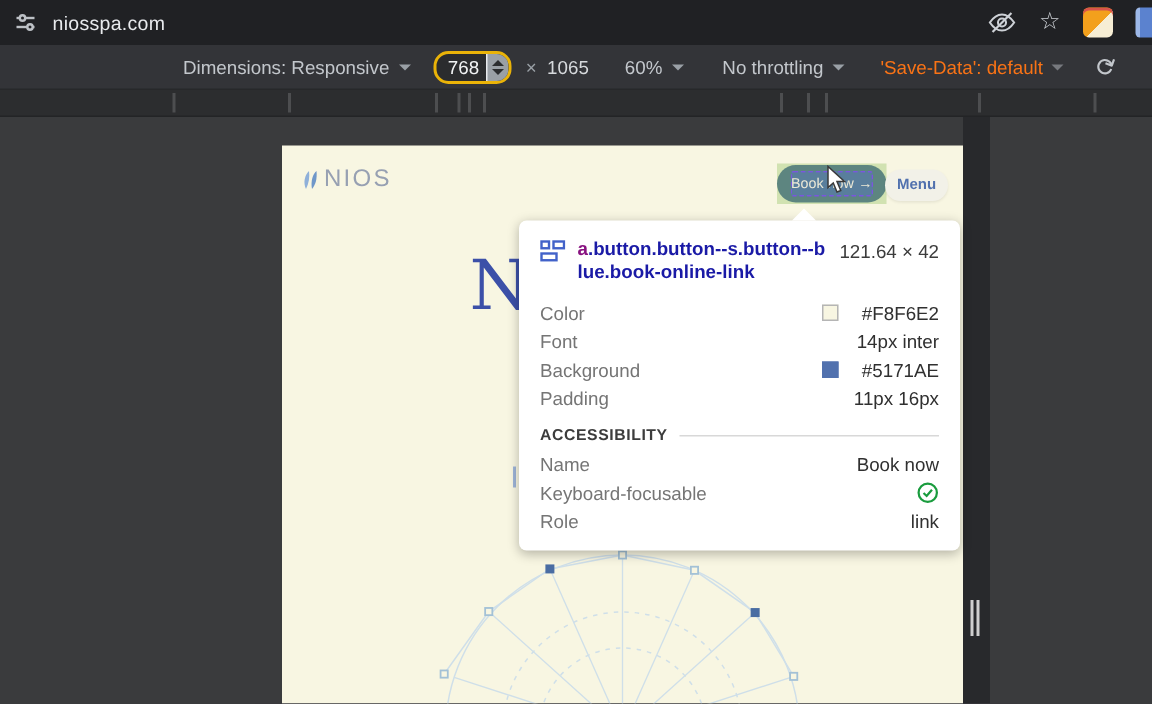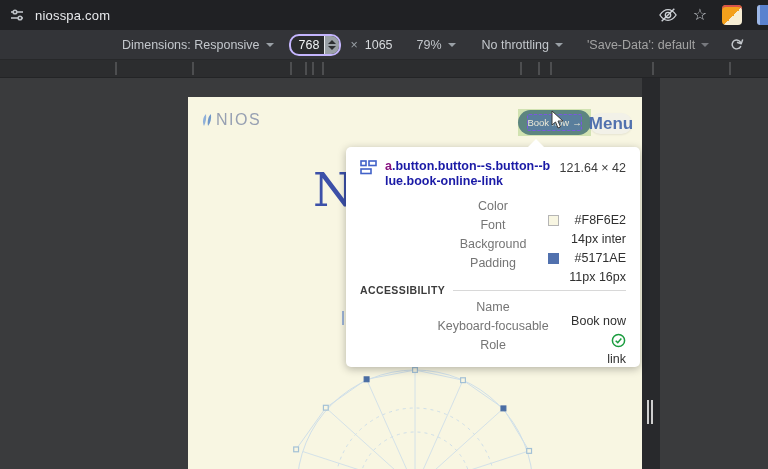--- a/index.html
+++ b/index.html
@@ -20,33 +20,33 @@
   .ext-blue { width:12px; height:20px; border-radius:3px 0 0 3px;
     background:linear-gradient(90deg,#9db8e8 0 3px, #5b82cf 3px 100%); margin-right:-3px; }
 
   
   .toolbar { position:absolute; left:0; top:30px; width:768px; height:30px;
     background:#333438; display:flex; align-items:center; color:#c3c7cc;
     font-size:12.5px; border-bottom:1px solid #27282a; }
   .caret-down { display:inline-block; width:0; height:0; border-left:4px solid transparent;
     border-right:4px solid transparent; border-top:4px solid #9aa0a6; margin-left:6px; }
   .dims-group { margin-left:122px; display:flex; align-items:center; cursor:default; }
-  .width-box { margin-left:15px; height:22px; border:2px solid #c4b5fd; border-radius:10px;
+  .width-box { margin-left:15px; height:22px; border:2px solid #eab308; border-radius:10px;
     display:flex; align-items:center; overflow:hidden; background:#2b2c2e; }
   .width-box .wval { color:#f1f3f4; font-size:12.5px; padding:0 5px 0 8px; }
   .spinner { width:15px; height:100%; background:#9aa0a6; border-left:1px solid #e8eaed;
     display:flex; flex-direction:column; align-items:center; justify-content:center; gap:2px; }
   .spin-up { width:0;height:0;border-left:4px solid transparent;border-right:4px solid transparent;border-bottom:4px solid #2c2e30; }
   .spin-dn { width:0;height:0;border-left:4px solid transparent;border-right:4px solid transparent;border-top:4px solid #2c2e30; }
   .mul { margin-left:9px; color:#9aa0a6; }
   .hval { margin-left:7px; color:#d6d9dc; }
   .tb-item { display:flex; align-items:center; cursor:default; }
   .zoom-group { margin-left:24px; }
   .throttle-group { margin-left:26px; }
-  .savedata-group { margin-left:24px; color:#a3a3a3; }
+  .savedata-group { margin-left:24px; color:#f97316; }
   .savedata-group .caret-down { border-top-color:#77797e; }
   .rotate-wrap { margin-left:22px; color:#c3c7cc; font-size:17px; transform:rotate(-25deg); }
 
   
   .mediabar { position:absolute; left:0; top:60px; width:768px; height:18px;
     background:#2c2d2f; border-bottom:1px solid #232426; }
   .tick { position:absolute; top:2px; bottom:2px; width:2px; background:#4d4e50; }
 
   
   .canvas { position:absolute; left:0; top:78px; width:768px; height:391px; background:#3a3b3d; }
@@ -62,41 +62,41 @@
   .btn-booknow { position:absolute; left:330px; top:12px; width:73px; height:27px; }
   .bn-pill { position:absolute; inset:1px 0; background:#5d8580; border-radius:13px; }
   .bn-greenbox { position:absolute; inset:0; background:rgba(170,206,128,0.5); }
   .bn-content { position:absolute; top:5px; bottom:5px; left:9px; right:9px;
     background:rgba(88,124,166,0.75); border:1px dashed #7a55e0; border-radius:2px;
     display:flex; align-items:center; justify-content:center; gap:3px;
     color:#ece9d6; font-size:9.5px; white-space:nowrap; }
   .btn-menu { position:absolute; left:402px; top:16px; width:42px; height:21px;
     background:#f2f1e8; border-radius:11px; box-shadow:0 1px 2px rgba(0,0,0,.08);
     display:flex; align-items:center; justify-content:center;
-    color:#5171AE; font-size:17px; font-weight:bold; }
+    color:#5171AE; font-size:10px; font-weight:bold; }
   .big-n { position:absolute; left:125px; top:70px; font-family:"DejaVu Serif", serif;
     font-size:46px; line-height:1; color:#3c50a8; }
   .text-fragment { position:absolute; left:154px; top:214px; width:2px; height:14px;
     background:#9db3d6; }
   .radar { position:absolute; left:0; top:264px; width:454px; height:108px; }
 
   
   .tooltip { position:absolute; left:158px; top:50px; width:294px;
     background:#ffffff; border-radius:5px; box-shadow:0 2px 8px rgba(0,0,0,.28);
     padding:12px 14px 10px 14px; z-index:5; font-size:12.5px; color:#303030; }
   .tt-caret { position:absolute; left:340px; top:42px; width:0; height:0; z-index:6;
     border-left:8px solid transparent; border-right:8px solid transparent;
     border-bottom:8px solid #ffffff; }
   .tt-head { display:flex; gap:8px; }
   .tt-selector { width:196px; font-weight:bold; line-height:15px; word-break:break-all; }
   .tt-tag { color:#881280; }
   .tt-classes { color:#1a1aa6; }
   .tt-dims { margin-left:auto; color:#3c3c3c; white-space:nowrap; padding-top:2px; }
   .tt-rows { margin-top:10px; }
-  .tt-row { display:flex; align-items:center; height:19px;flex-direction:column; }
+  .tt-row { display:flex; align-items:center; height:19px; }
   .tt-label { color:#757575; }
   .tt-value { margin-left:auto; color:#303030; display:flex; align-items:center; gap:16px; }
   .swatch { width:11px; height:11px; border:1px solid #b5b5b5; display:inline-block; }
   .tt-a11y-head { margin-top:9px; display:flex; align-items:center; gap:8px; }
   .tt-a11y-title { font-size:10.5px; font-weight:bold; color:#3c3c3c; letter-spacing:.4px; }
   .tt-a11y-line { flex:1; height:1px; background:#d8d8d8; }
   .cursor { position:absolute; left:363px; top:13px; z-index:7; }
 </style>
 </head>
 <body>
@@ -133,21 +133,21 @@
     <div class="width-box">
       <span class="wval">768</span>
       <div class="spinner">
         <span class="spin-up"></span>
         <span class="spin-dn"></span>
       </div>
     </div>
     <span class="mul">×</span>
     <span class="hval">1065</span>
     <div class="zoom-group tb-item">
-      <span>79%</span>
+      <span>60%</span>
       <span class="caret-down"></span>
     </div>
     <div class="throttle-group tb-item">
       <span>No throttling</span>
       <span class="caret-down"></span>
     </div>
     <div class="savedata-group tb-item">
       <span>'Save-Data': default</span>
       <span class="caret-down"></span>
     </div>

